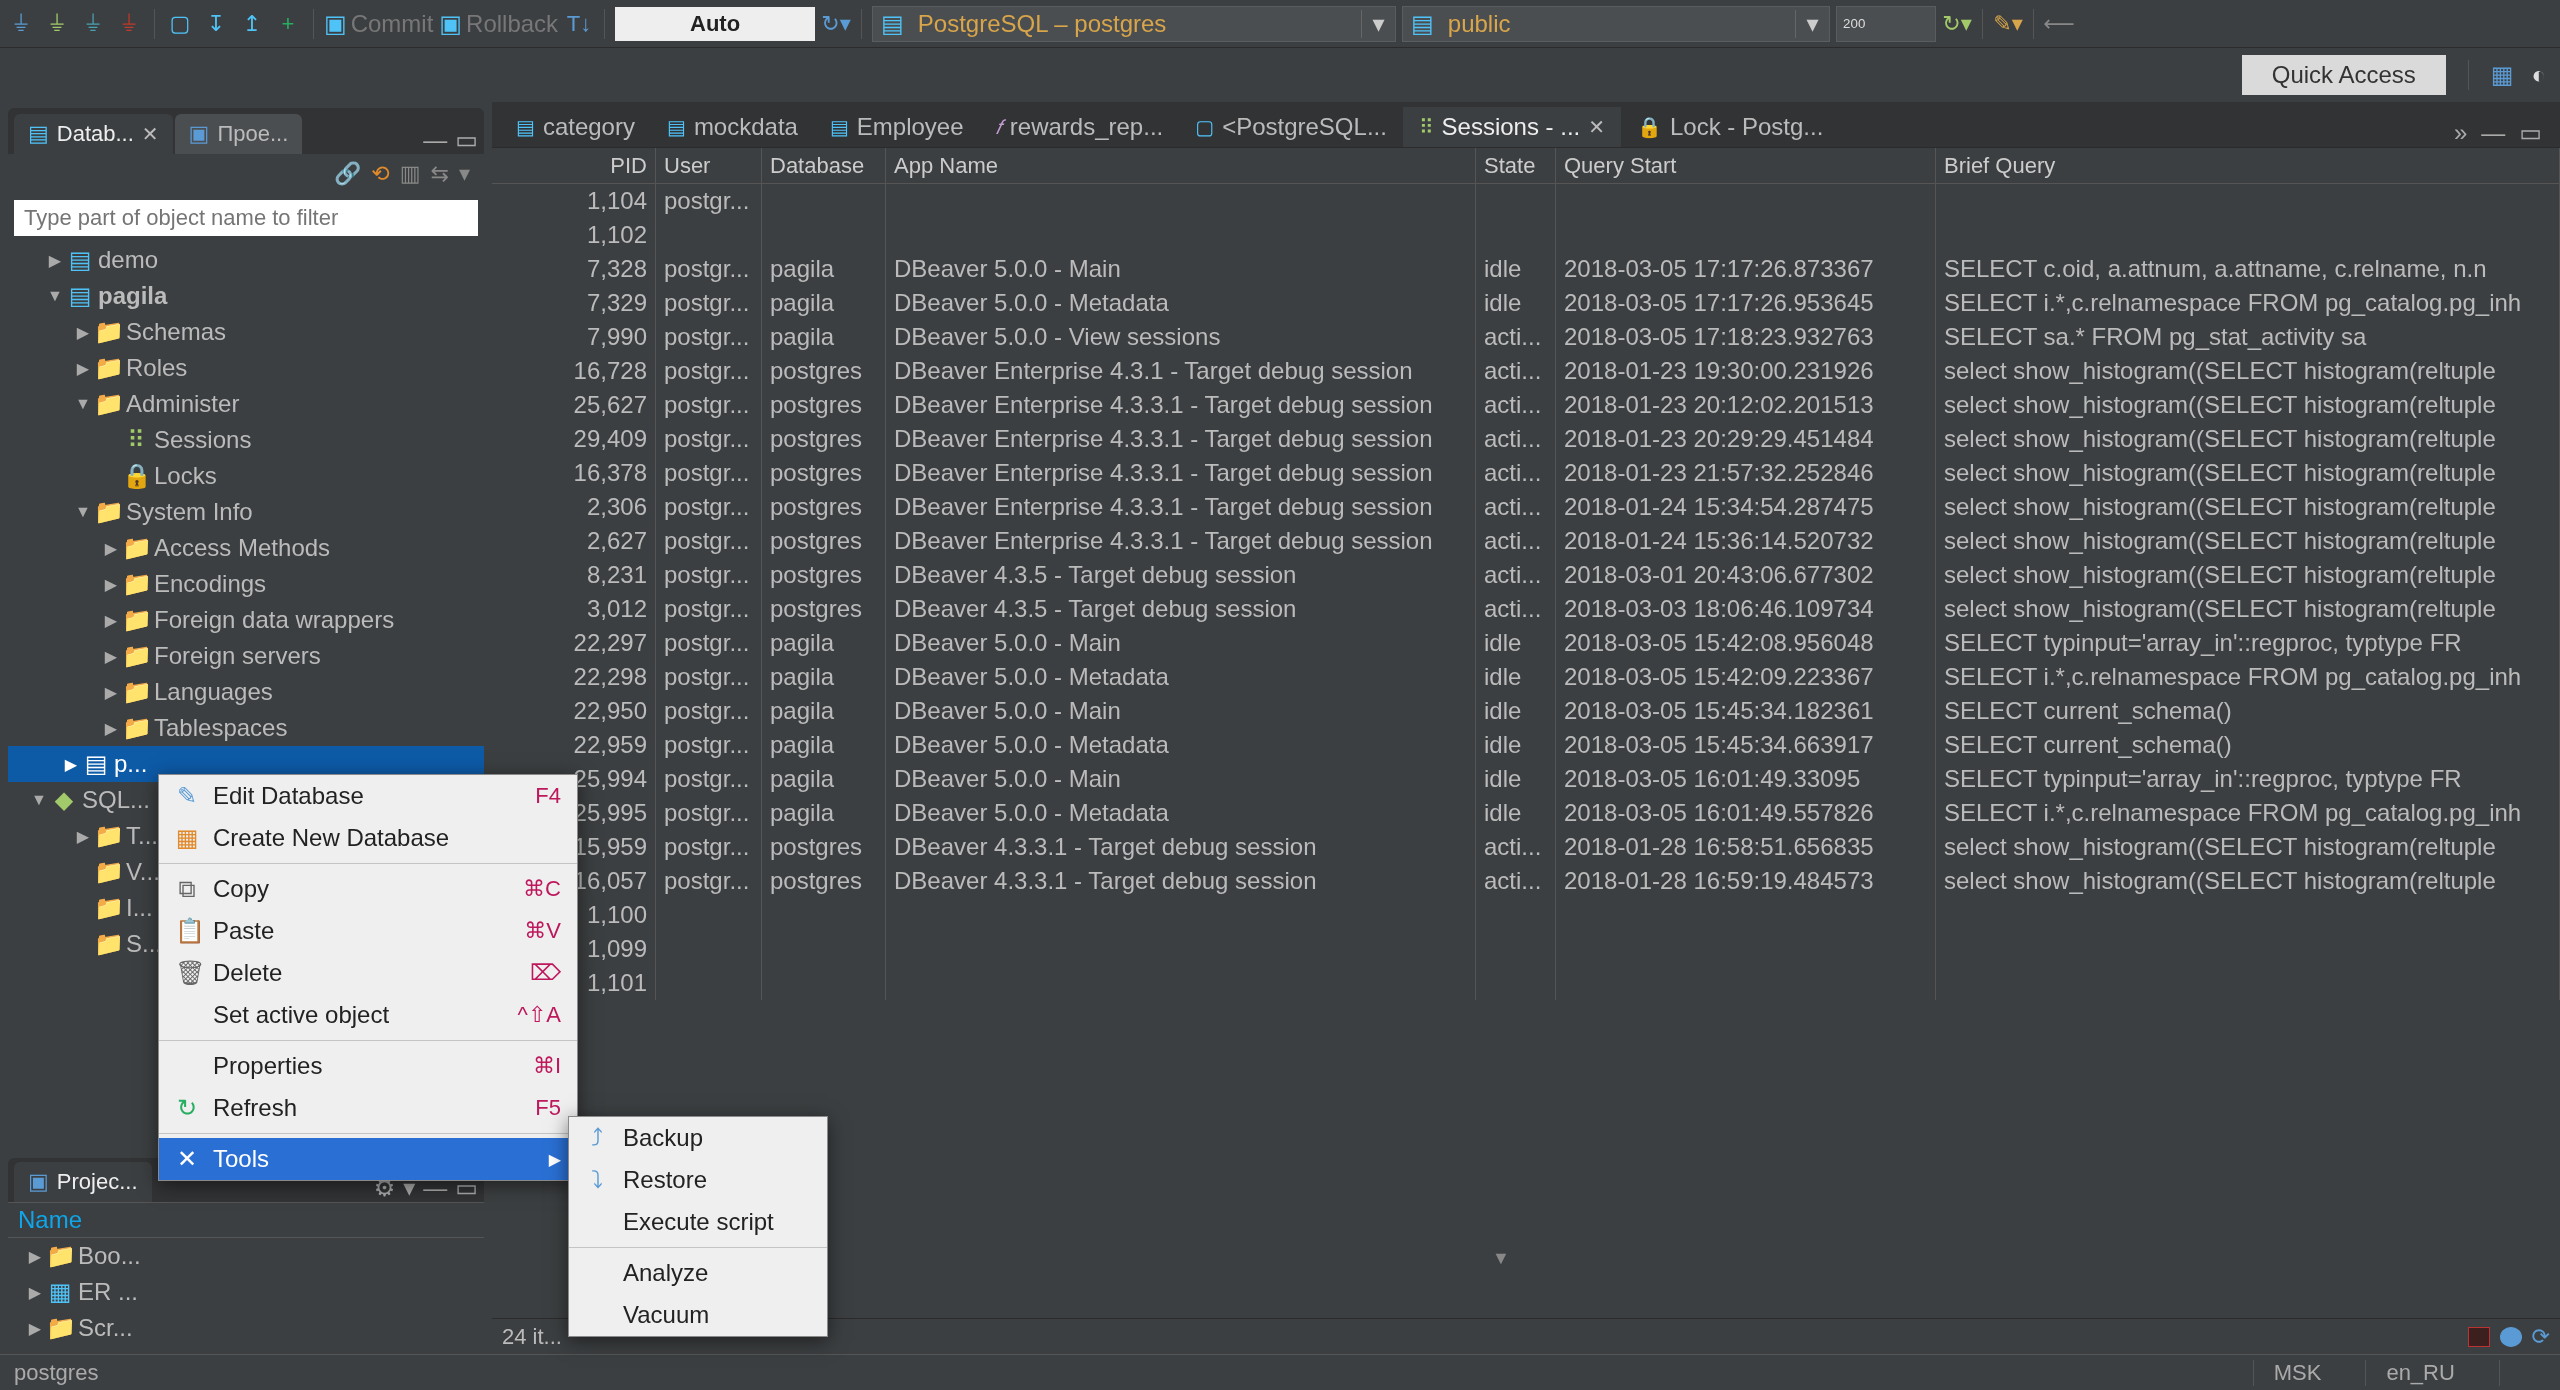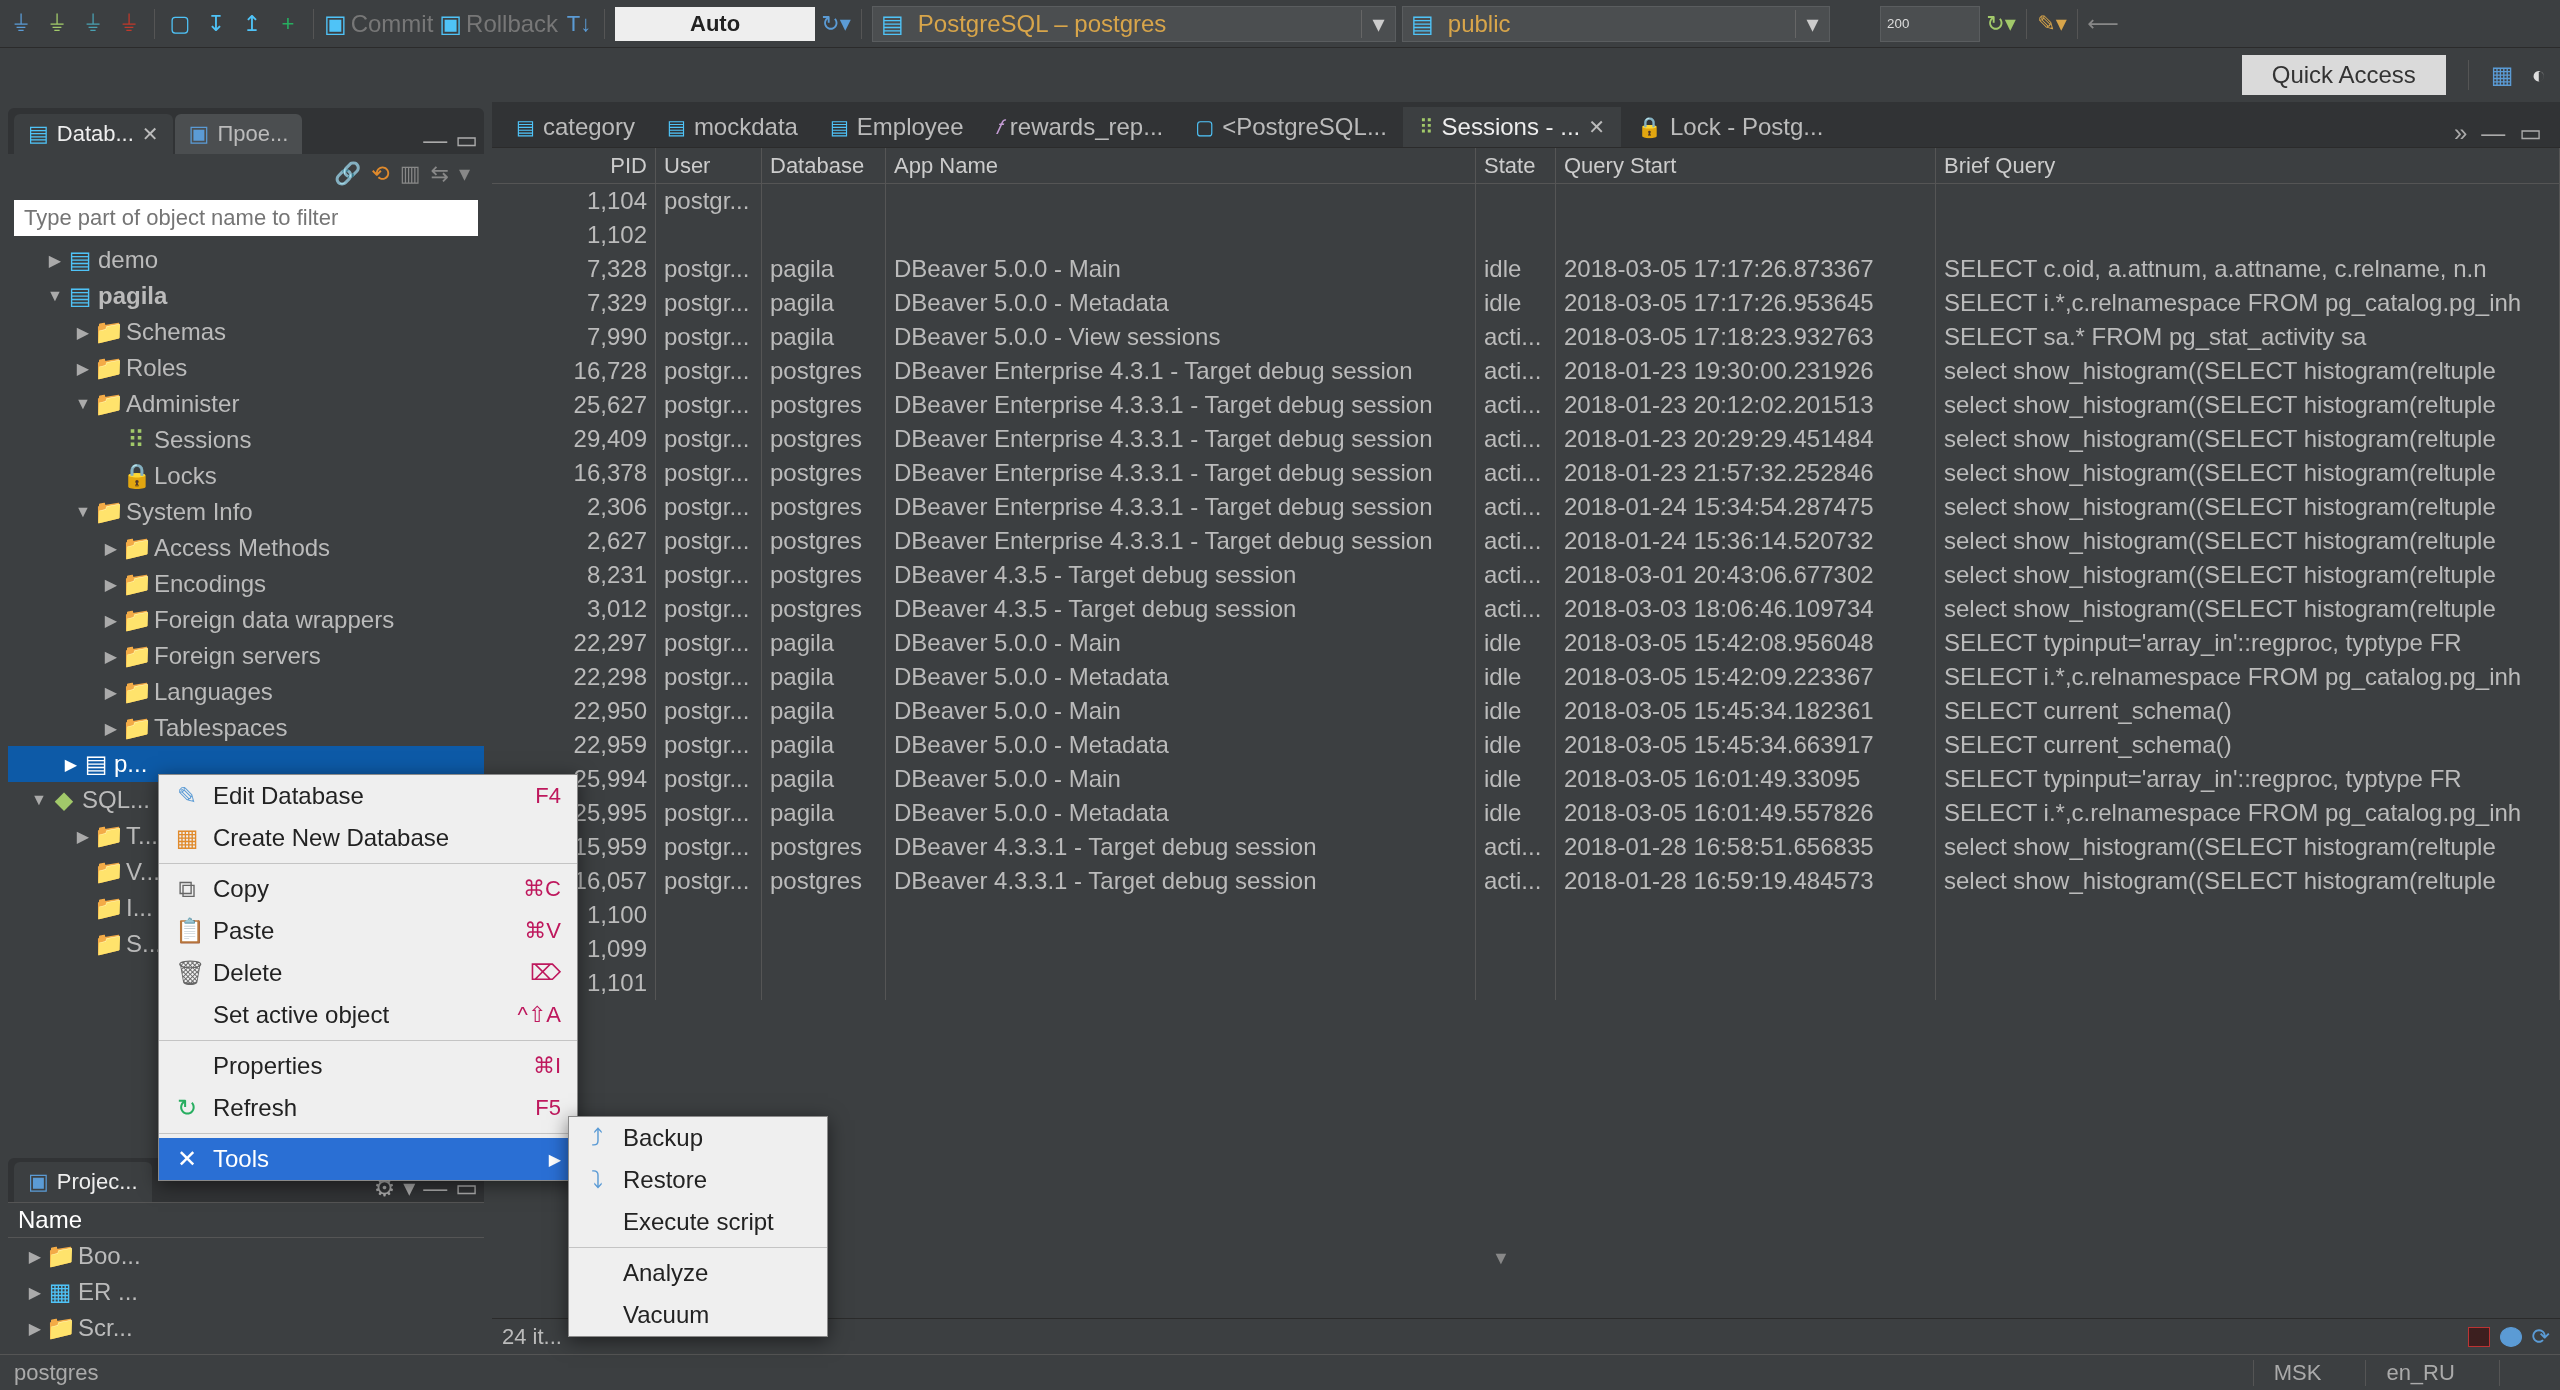--- a/index.html
+++ b/index.html
@@ -8,21 +8,21 @@
 
 .toolbar { height: 48px; background: #3c3f41; border-bottom: 1px solid #2b2b2b; display: flex; align-items: center; padding: 0 6px; gap: 6px; }
 .tb-icon { width: 30px; height: 30px; display: inline-flex; align-items: center; justify-content: center; font-size: 22px; color: #888; }
 .tb-sep { width: 1px; height: 30px; background: #555; margin: 0 4px; }
 .tb-btn-text { display: flex; align-items: center; gap: 4px; color: #777; }
 .tb-auto { background: #eeeeee; color: #222; width: 200px; height: 34px; display: flex; align-items: center; justify-content: center; font-weight: bold; font-size: 22px; }
 .tb-combo { height: 36px; background: #4b4e50; border: 1px solid #5a5d5f; display: flex; align-items: center; }
 .tb-combo .db-icon { padding: 0 8px; color: #4fc3f7; }
 .tb-combo .combo-text { flex: 1; color: #d8a54a; padding: 0 6px; white-space: nowrap; overflow: hidden; }
 .tb-combo .combo-arrow { width: 34px; text-align: center; color: #ccc; border-left: 1px solid #666; }
-.tb-limit { width: 100px; height: 36px; background: #4b4e50; border: 1px solid #5a5d5f; color: #ddd; padding: 0 6px; margin-left: 44px; }
+.tb-limit { width: 100px; height: 36px; background: #4b4e50; border: 1px solid #5a5d5f; color: #ddd; padding: 0 6px; }
 .quick-access { background: #dadada; color: #333; padding: 6px 30px; font-size: 24px; margin-left: auto; }
 
 
 .toolbar2 { height: 54px; background: #3c3f41; display: flex; align-items: center; justify-content: flex-end; padding: 0 14px; gap: 18px; }
 
 
 .main { display: flex; height: calc(100% - 48px - 54px - 36px); }
 .left-panel { width: 492px; display: flex; flex-direction: column; background: #3c3f41; }
 .right-panel { flex: 1; display: flex; flex-direction: column; background: #3c3f41; overflow: hidden; }
 
@@ -53,21 +53,21 @@
 .indent-3 { padding-left: 92px; }
 
 .folder-orange { color: #e08a2c; }
 .db-blue { color: #4fc3f7; }
 .lock-orange { color: #e08a2c; }
 .ses-green { color: #a2c96a; }
 
 
 .lp-projects-tabs { height: 44px; display: flex; align-items: flex-end; background: #313335; border-top-left-radius: 6px; border-top-right-radius: 6px; padding: 0 6px; margin: 10px 8px 0 8px; }
 .lp-projects-body { margin: 0 8px 8px 8px; }
-.lp-name-col { height: 36px; display: flex; align-items: center; padding: 0 10px; background: #3c3f41; border-top: 1px solid #555; border-bottom: 1px solid #555; color: #ffffff; }
+.lp-name-col { height: 36px; display: flex; align-items: center; padding: 0 10px; background: #3c3f41; border-top: 1px solid #555; border-bottom: 1px solid #555; color: #0ea5e9; }
 .proj-row { height: 36px; display: flex; align-items: center; padding-left: 16px; font-size: 24px; }
 
 
 .editor-tabs { height: 46px; display: flex; align-items: flex-end; background: #313335; border-bottom: 1px solid #2b2b2b; padding: 0 8px; overflow: hidden; }
 .ed-tab { height: 40px; display: flex; align-items: center; gap: 8px; padding: 0 16px; background: #313335; color: #bbb; white-space: nowrap; font-size: 24px; }
 .ed-tab.active { background: #3c3f41; color: #eee; }
 .ed-tab .close { color: #bbb; font-size: 20px; }
 .ed-tab-icon { font-size: 20px; }
 .ed-tab-icon.tbl { color: #4fc3f7; }
 .ed-tab-icon.fn { color: #c39bd3; font-style: italic; font-family: serif; }

